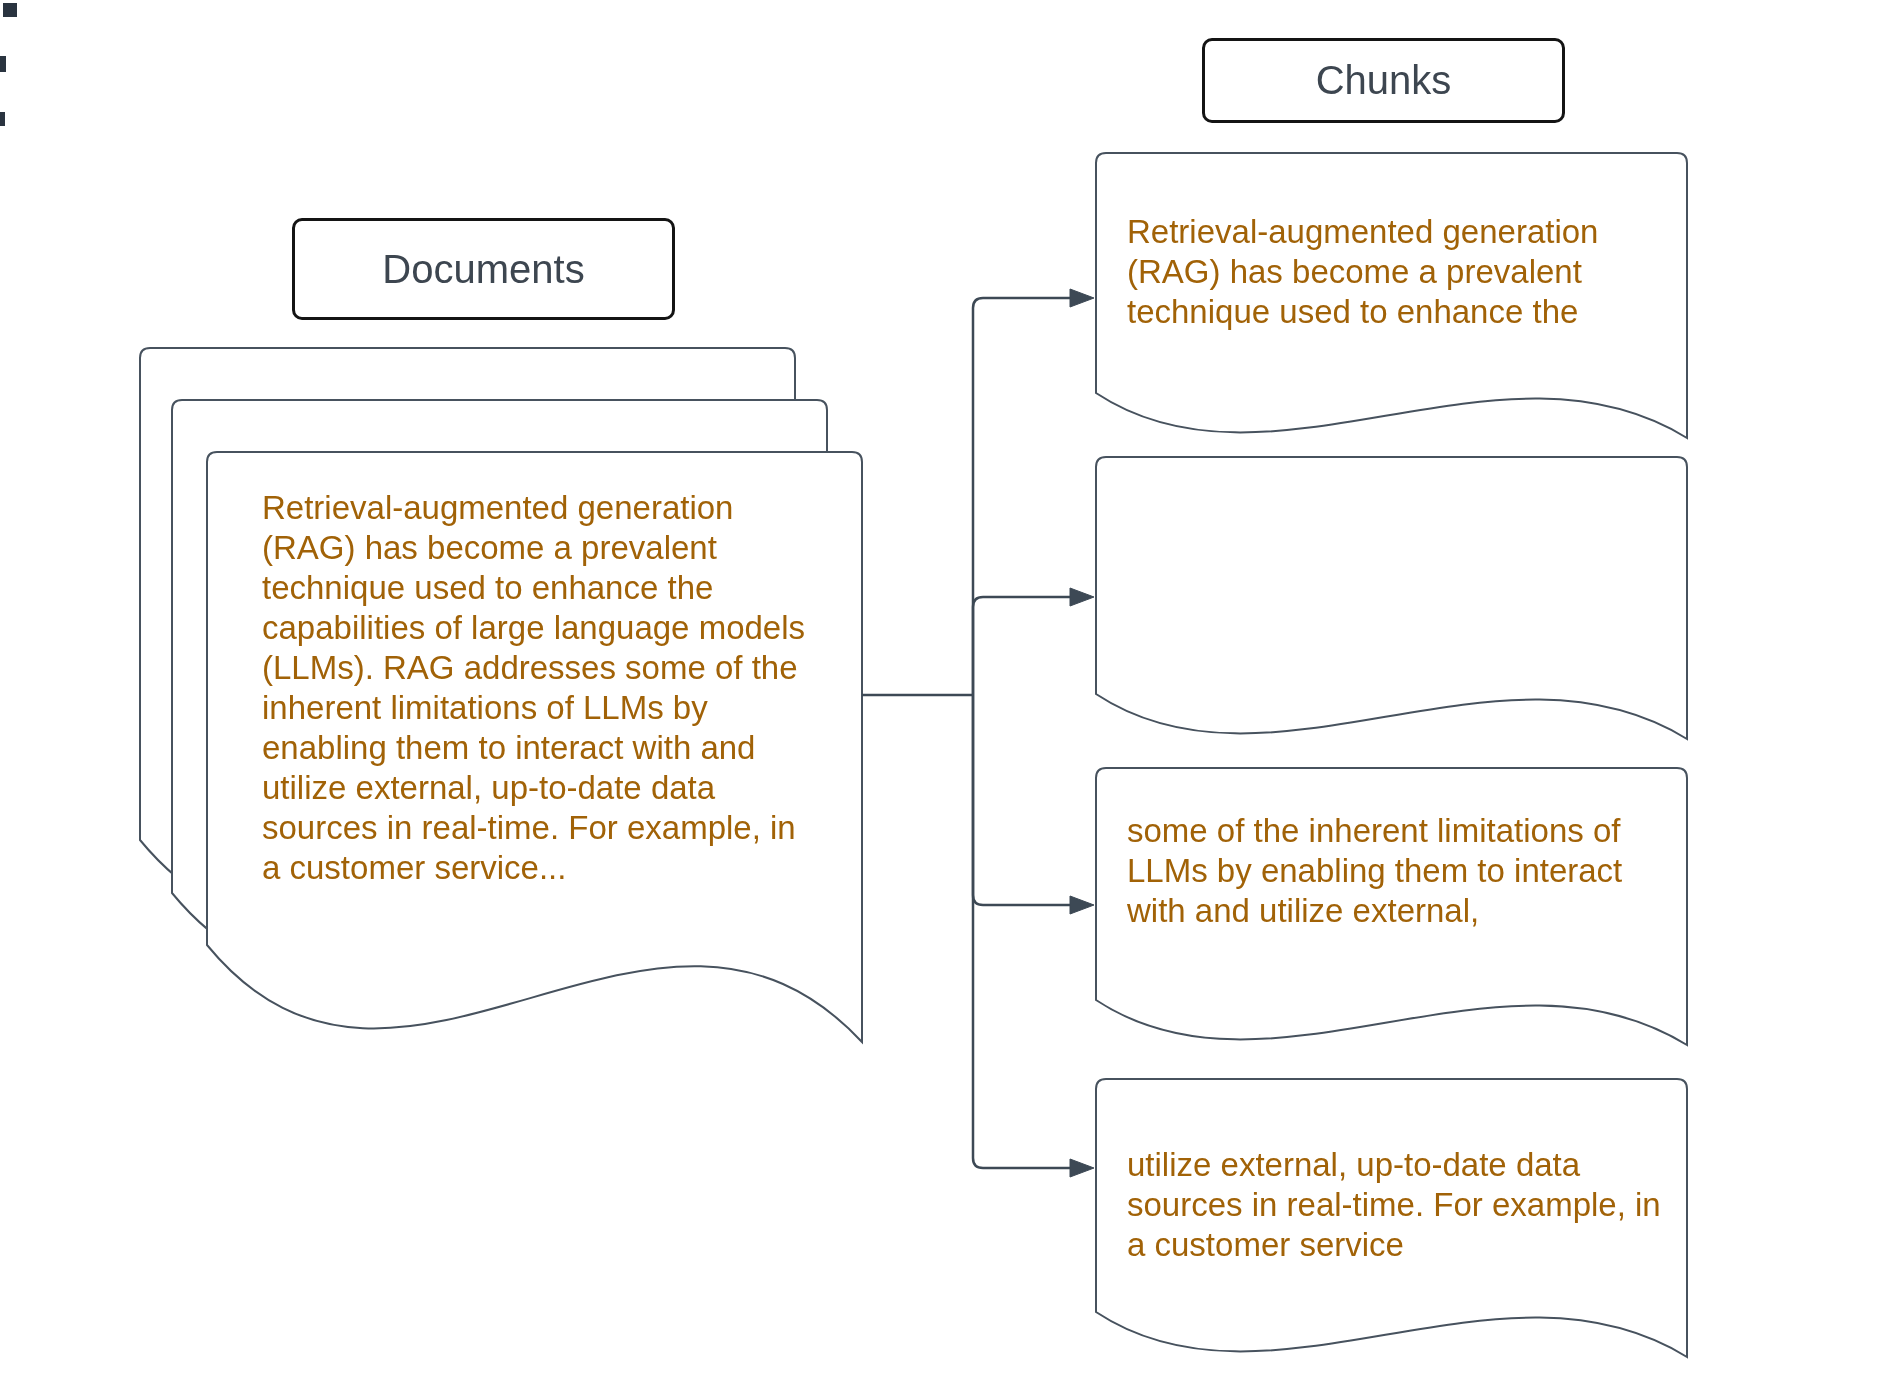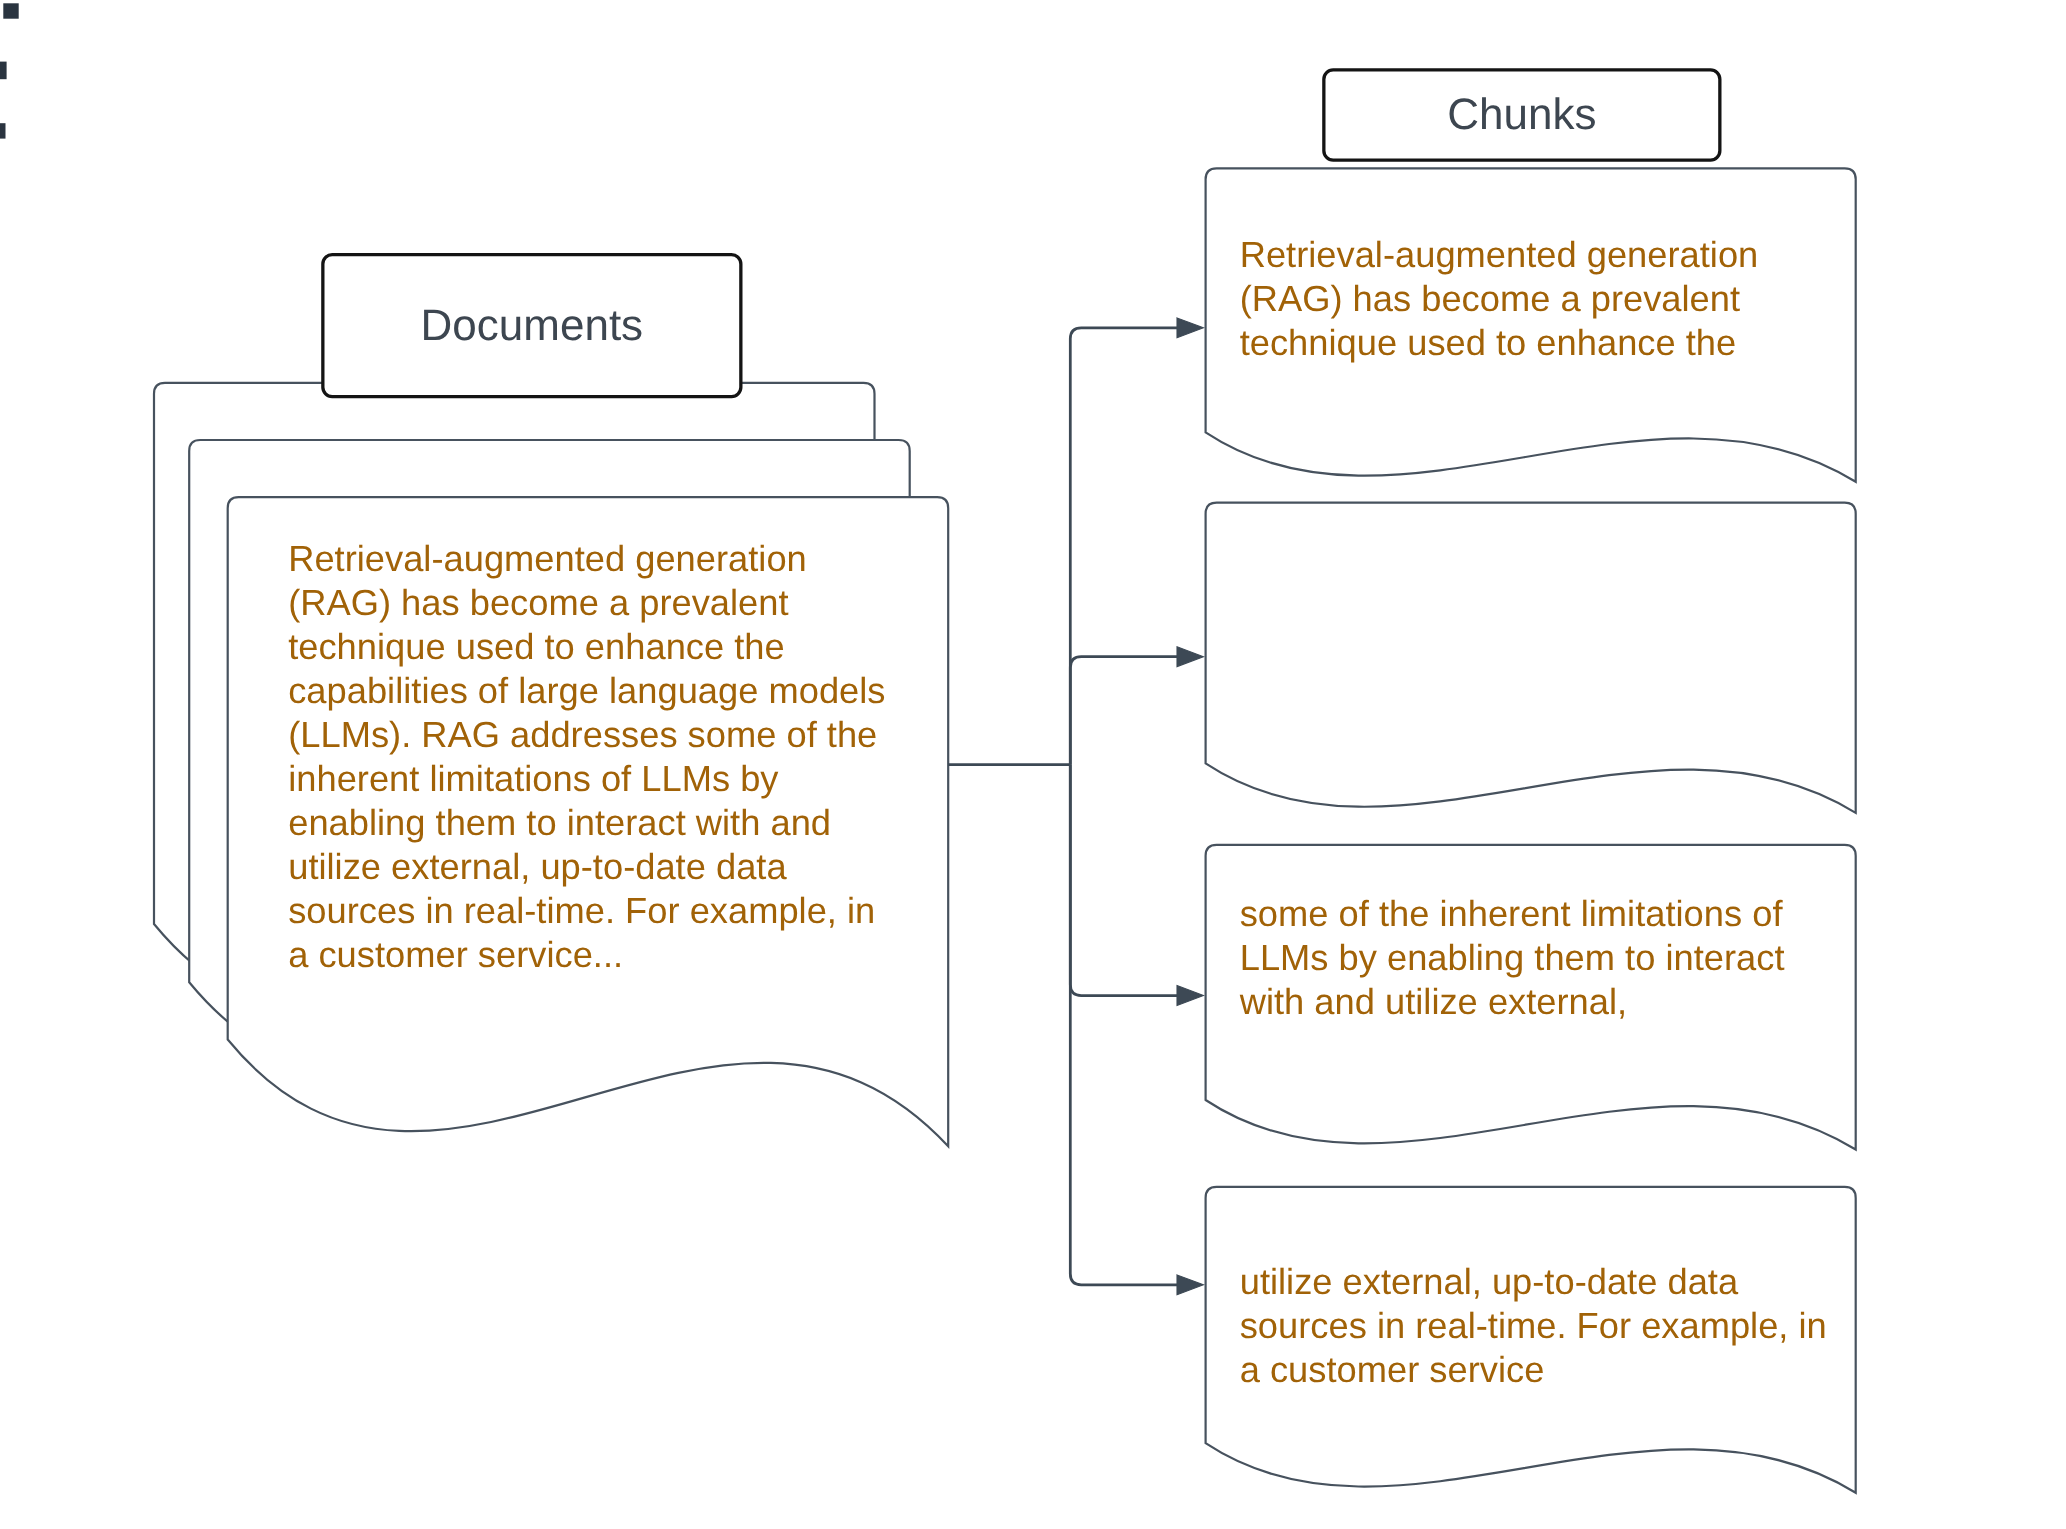--- a/index.html
+++ b/index.html
@@ -45,31 +45,30 @@
     border-radius: 10px;
     background: #ffffff;
     display: flex;
     align-items: center;
     justify-content: center;
     font-size: 40px;
     color: #3d4650;
   }
   .documents-label {
     left: 292px;
-    top: 230px;
+    top: 218px;
     width: 383px;
-    height: 132px;
+    height: 102px;
     justify-content: center;
   }
   .chunks-label {
     left: 1202px;
     top: 38px;
     width: 363px;
     height: 85px;
-    margin-top: 24px;
   }
   .body-text {
     position: absolute;
     font-size: 33px;
     line-height: 40px;
     color: #a16207;
     white-space: pre-line;
   }
   .doc-text {
     left: 262px;

